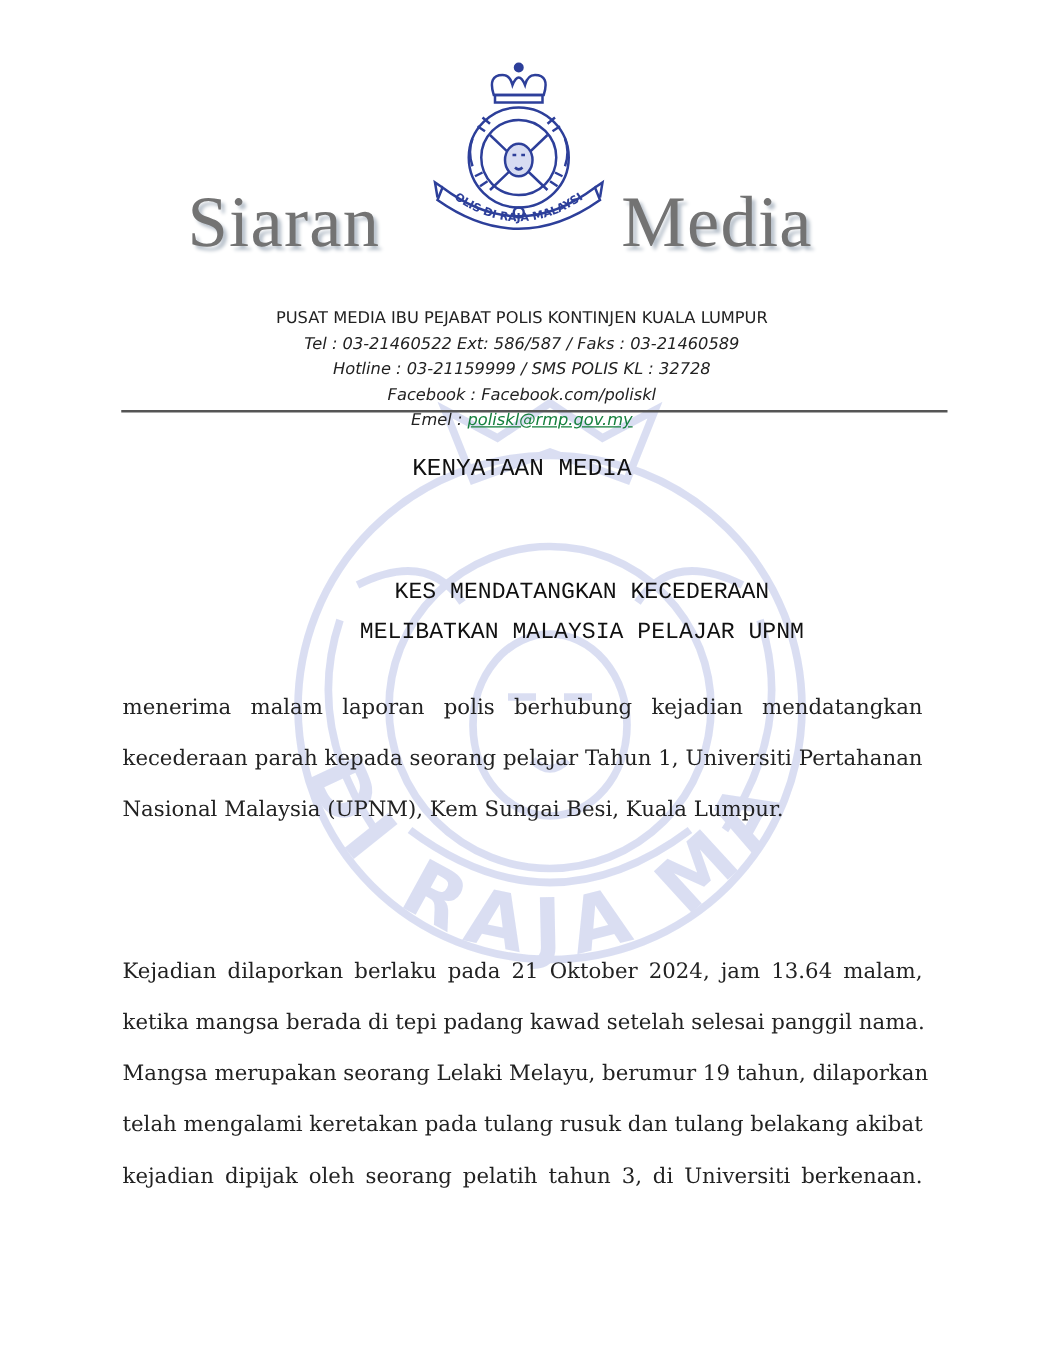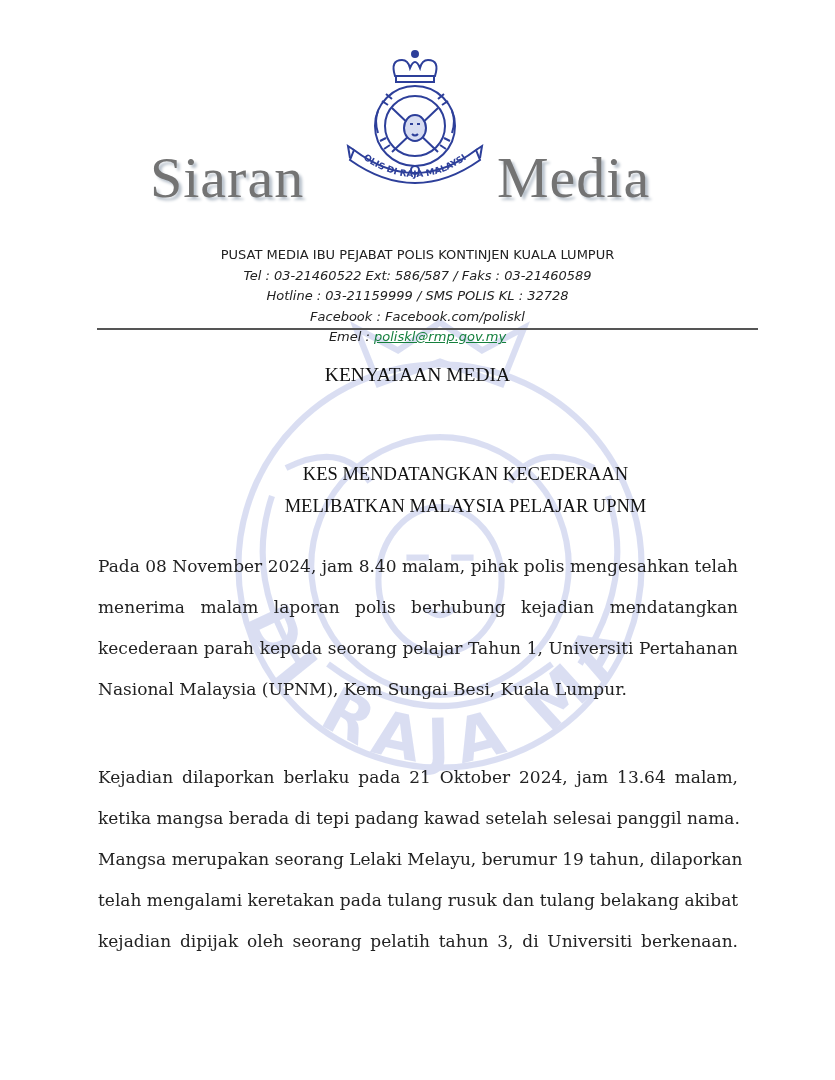--- a/index.html
+++ b/index.html
@@ -6,21 +6,21 @@
     body { width:835px; height:1080px; position:relative; overflow:hidden; font-family:"DejaVu Serif", serif; }
     .watermark { position:absolute; left:160px; top:300px; width:560px; height:560px; opacity:0.22; pointer-events:none; }
     .logo { position:absolute; left:340px; top:46px; width:150px; height:150px; }
     .title-word { position:absolute; top:144px; font-family:"Liberation Serif", serif; font-size:58px; color:#737373; letter-spacing:1px; text-shadow:3px 3px 3px #b9c2cc; }
     .title-left { left:150px; }
     .title-right { left:497px; }
     .contact { position:absolute; left:0; width:835px; text-align:center; font-family:"DejaVu Sans", sans-serif; color:#222; font-size:13px; line-height:20.5px; top:217px;margin-top:28px; }
     .contact .it { font-style:italic; }
     .contact a { color:#15803d; text-decoration:underline;font-style:italic; }
     .rule { position:absolute; left:97px; top:328px; width:661px; height:2px; background:#555; }
-    .heading { position:absolute; left:0; width:835px; text-align:center; font-family:Liberation Serif, serif; color:#111; font-size:19.5px; line-height:34px; }
+    .heading { position:absolute; left:0; width:835px; text-align:center; font-family:Liberation Mono, monospace; color:#111; font-size:19.5px; line-height:34px; }
     .h1 { top:358px; }
     .h2 { top:458px; font-size:18.5px; line-height:32px;margin-left:48px; }
     .para { position:absolute; left:98px; width:640px; font-family:"DejaVu Serif", serif; font-size:17px; color:#222; line-height:41px; text-align:justify; }
     .para .line { display:block; text-align:justify; text-align-last:justify; white-space:nowrap; }
     .para .line.last { text-align-last:left; }
     .p1 { top:546px; }
     .p2 { top:757px; }
   </style>
 </head>
 <body>
@@ -91,21 +91,20 @@
 
 <div class="heading h1">
   <div>KENYATAAN MEDIA</div>
 </div>
 <div class="heading h2">
   <div>KES MENDATANGKAN KECEDERAAN</div>
   <div>MELIBATKAN MALAYSIA PELAJAR UPNM</div>
 </div>
 
 <div class="para p1">
-  <span class="line">Pada 08 November 2024, jam 8.40 malam, pihak polis mengesahkan telah</span>
   <span class="line">menerima malam laporan polis berhubung kejadian mendatangkan</span>
   <span class="line">kecederaan parah kepada seorang pelajar Tahun 1, Universiti Pertahanan</span>
   <span class="line last">Nasional Malaysia (UPNM), Kem Sungai Besi, Kuala Lumpur.</span>
 </div>
 
 <div class="para p2">
   <span class="line">Kejadian dilaporkan berlaku pada 21 Oktober 2024, jam 13.64 malam,</span>
   <span class="line">ketika mangsa berada di tepi padang kawad setelah selesai panggil nama.</span>
   <span class="line">Mangsa merupakan seorang Lelaki Melayu, berumur 19 tahun, dilaporkan</span>
   <span class="line">telah mengalami keretakan pada tulang rusuk dan tulang belakang akibat</span>

